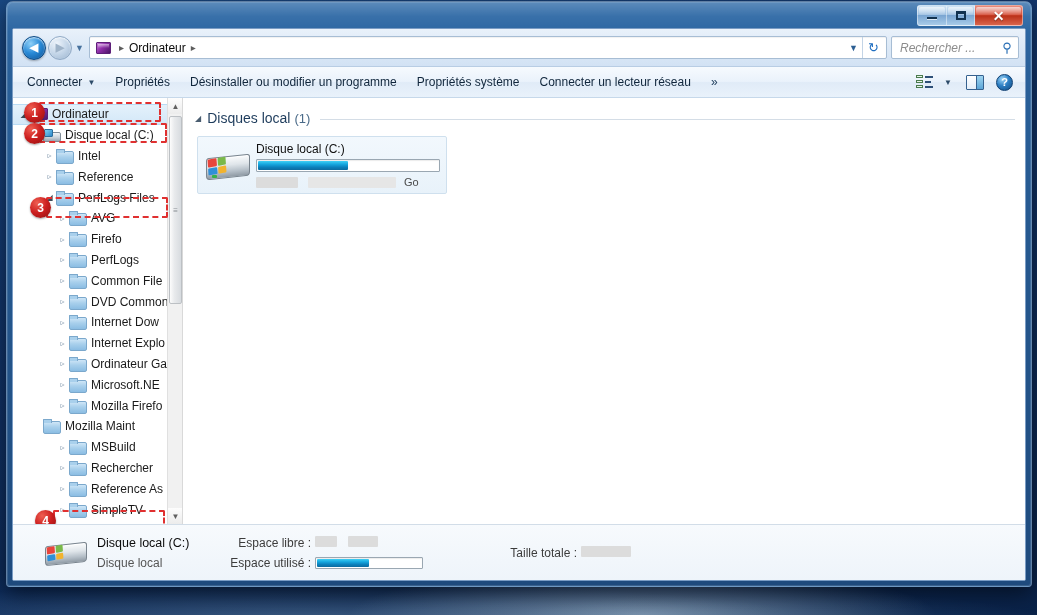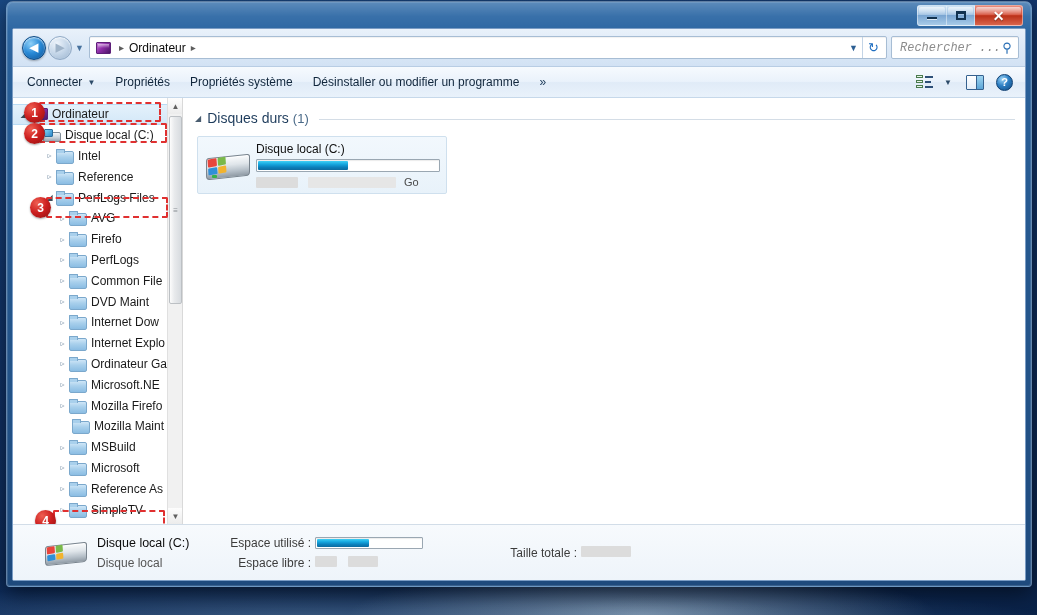--- a/index.html
+++ b/index.html
@@ -126,21 +126,21 @@
     border-left: 1px solid #c3d4e6; color: #1f6ec0; font-size: 13px;
   }
   .searchbox {
     width: 128px; height: 23px; margin-left: 4px; flex: 0 0 auto;
     background: #fff; border: 1px solid #a7bdd4; border-radius: 2px;
     display:flex; align-items:center; padding: 0 4px 0 8px;
     box-shadow: inset 0 1px 1px rgba(0,0,0,0.06);
   }
   .searchbox input {
     border: none; outline: none; flex: 1 1 auto; width: 10px;
-    font-family: Liberation Mono, monospace; font-size: 12px;
+    font-family: Liberation Sans, sans-serif; font-size: 12px;
     color: #7a7a7a; font-style: italic; background: transparent;
   }
   .searchbox input::placeholder { color: #8c8c8c; font-style: italic; }
   .mag { width: 14px; color: #2a6fb5; font-size: 13px; text-align:center; }
 
   
   .cmdbar {
     height: 31px; flex: 0 0 31px;
     background: linear-gradient(180deg, #f6fafe 0%, #eaf2fb 48%, #e0ebf7 52%, #e9f2fb 100%);
     border-bottom: 1px solid #c6d8ea;
@@ -387,24 +387,27 @@
 
     <div class="cmdbar">
       <div class="cmditem">
         <span>Connecter</span>
         <span class="caret-dn">▼</span>
       </div>
       <div class="cmditem">
         <span>Propriétés</span>
       </div>
       <div class="cmditem">
+        <span>Désinstaller ou modifier un programme</span>
+      </div>
+      <div class="cmditem">
         <span>Propriétés système</span>
       </div>
       <div class="cmditem">
-        <span>Désinstaller ou modifier un programme</span>
+        <span>Connecter un lecteur réseau</span>
       </div>
       <div class="chev">
         <span>»</span>
       </div>
 
       <div class="cmd-spacer"></div>
 
       <div class="cmditem" style="padding:0 4px 0 8px;">
         <span class="viewicon">
           <i class="r" style="top:0;"></i>
@@ -469,21 +472,21 @@
               <span class="tlabel">PerfLogs</span>
             </div>
             <div class="trow" style="padding-left: 43px;">
               <span class="expander">▹</span>
               <span class="ico ico-folder"></span>
               <span class="tlabel">Common File</span>
             </div>
             <div class="trow" style="padding-left: 43px;">
               <span class="expander">▹</span>
               <span class="ico ico-folder"></span>
-              <span class="tlabel">DVD Maint</span>
+              <span class="tlabel">DVD Common</span>
             </div>
             <div class="trow" style="padding-left: 43px;">
               <span class="expander">▹</span>
               <span class="ico ico-folder"></span>
               <span class="tlabel">Internet Dow</span>
             </div>
             <div class="trow" style="padding-left: 43px;">
               <span class="expander">▹</span>
               <span class="ico ico-folder"></span>
               <span class="tlabel">Internet Explo</span>
@@ -496,34 +499,34 @@
             <div class="trow" style="padding-left: 43px;">
               <span class="expander">▹</span>
               <span class="ico ico-folder"></span>
               <span class="tlabel">Microsoft.NE</span>
             </div>
             <div class="trow" style="padding-left: 43px;">
               <span class="expander">▹</span>
               <span class="ico ico-folder"></span>
               <span class="tlabel">Mozilla Firefo</span>
             </div>
-            <div class="trow" style="padding-left: 43px; justify-content: center;">
+            <div class="trow" style="padding-left: 17px;">
               <span class="expander"></span>
               <span class="ico ico-folder"></span>
               <span class="tlabel">Mozilla Maint</span>
             </div>
             <div class="trow" style="padding-left: 43px;">
               <span class="expander">▹</span>
               <span class="ico ico-folder"></span>
               <span class="tlabel">MSBuild</span>
             </div>
             <div class="trow" style="padding-left: 43px;">
               <span class="expander">▹</span>
               <span class="ico ico-folder"></span>
-              <span class="tlabel">Microsoft</span>
+              <span class="tlabel">Rechercher</span>
             </div>
             <div class="trow" style="padding-left: 43px;">
               <span class="expander">▹</span>
               <span class="ico ico-folder"></span>
               <span class="tlabel">Reference As</span>
             </div>
             <div class="trow" style="padding-left: 43px;">
               <span class="expander">▹</span>
               <span class="ico ico-folder"></span>
               <span class="tlabel">SimpleTV</span>
@@ -549,21 +552,21 @@
           </div>
           <div class="sb-arrow down">
             <span>▼</span>
           </div>
         </div>
       </div>
 
       <div class="content">
         <div class="group-hdr">
           <span class="group-tri">◢</span>
-          <span class="group-title">Disques durs</span>
+          <span class="group-title">Disques local</span>
           <span class="group-count">(1)</span>
           <span class="group-line"></span>
         </div>
 
         <div class="tile">
           <div class="tile-icon">
             <span class="body"></span>
             <span class="flag">
                 <i></i>
                 <i></i>
@@ -600,33 +603,33 @@
           </span>
       </div>
 
       <div class="st-col col-name">
         <div class="st-line st-primary">Disque local (C:)</div>
         <div class="st-line st-secondary">Disque local</div>
       </div>
 
       <div class="st-col">
         <div class="st-line">
-          <span class="st-lbl col-space">Espace utilisé :</span>
-          <span class="st-bar-outer">
-            <span class="st-bar-fill" id="statusBar" style="display: block; width: 50%;"></span>
-          </span>
-        </div>
-        <div class="st-line">
           <span class="st-lbl col-space">Espace libre :</span>
           <span class="col-val">
             <span class="redact" style="width:22px;"></span>
             <span style="display:inline-block;width:4px;"></span>
             <span class="redact" style="width:30px;"></span>
           </span>
         </div>
+        <div class="st-line">
+          <span class="st-lbl col-space">Espace utilisé :</span>
+          <span class="st-bar-outer">
+            <span class="st-bar-fill" id="statusBar" style="display: block; width: 50%;"></span>
+          </span>
+        </div>
       </div>
 
       <div class="st-col" style="margin-left:18px;">
         <div class="st-line">
           <span class="col-meta-lbl">Taille totale :</span>
           <span class="col-meta-val">
             <span class="redact" style="width:50px;"></span>
           </span>
         </div>
       </div>

